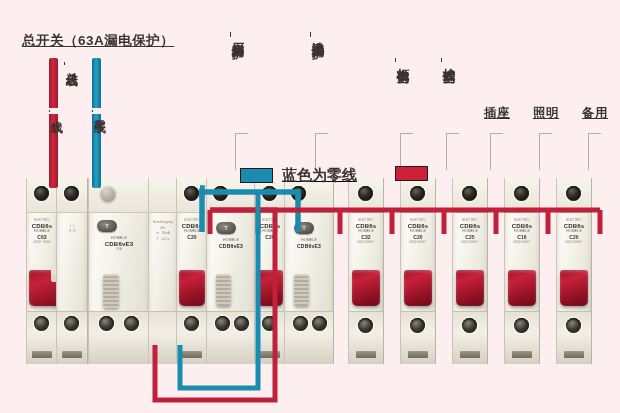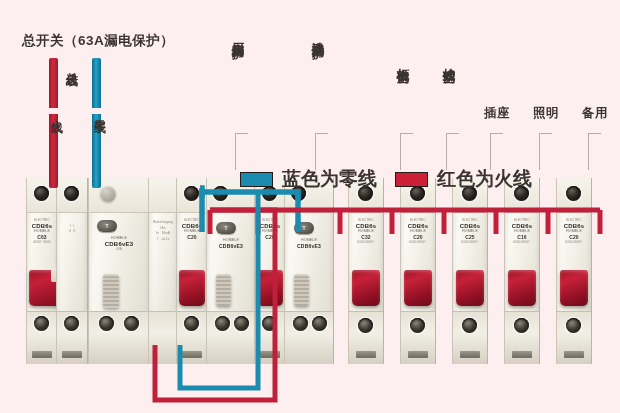--- a/index.html
+++ b/index.html
@@ -5,35 +5,35 @@
   html,body{margin:0;padding:0;}
   body{
     width:620px;height:413px;overflow:hidden;
     background:#fdeef0;
     font-family:"Liberation Sans","DejaVu Sans",sans-serif;
     position:relative;
   }
   #stage{position:absolute;inset:0;width:620px;height:413px;overflow:hidden;}
 
   
-  .abs{position:absolute;}
+  .abs{position:absolute;text-decoration:underline;}
 
   
   .lbl{
     color:#3a3330;font-weight:bold;letter-spacing:.5px;
     text-shadow:0 1px 0 rgba(255,255,255,.55);
     white-space:pre;
   }
   .title{font-size:13.5px;line-height:15px;}
   .vert{
     writing-mode:vertical-rl;text-orientation:upright;
     font-size:12.5px;line-height:14px;letter-spacing:1px;
   }
   .horiz{font-size:12.5px;line-height:14px;}
-  .legend-text{font-size:19px;font-weight:bold;color:#3a3330;}
+  .legend-text{font-size:15px;font-weight:bold;color:#3a3330;}
 
   
   .feedcap{
     font-size:12px;font-weight:bold;color:#3a3330;
     writing-mode:vertical-rl;text-orientation:upright;letter-spacing:1px;
   }
   .wirecap{
     font-size:12px;font-weight:bold;color:#3a3330;
     writing-mode:vertical-rl;text-orientation:upright;letter-spacing:1px;
     background:#fdeef0;padding:2px 1px;border-radius:2px;
@@ -422,16 +422,15 @@
 
   <div class="abs lbl horiz" style="left:582px;top:106px;">备用</div>
   <div class="abs leader" style="left:588px;top:133px;width:12px;height:36px;"></div>
 
   <div class="abs" style="left:240px;top:166px;display:flex;align-items:center;gap:9px;">
     <span class="sw blue"></span>
     <span class="legend-text">蓝色为零线</span>
   </div>
   <div class="abs" style="left:395px;top:166px;display:flex;align-items:center;gap:9px;">
     <span class="sw red"></span>
-    <span class="legend-text">红色为火线</span>
   </div>
 
 </div>
 
 </body></html>

